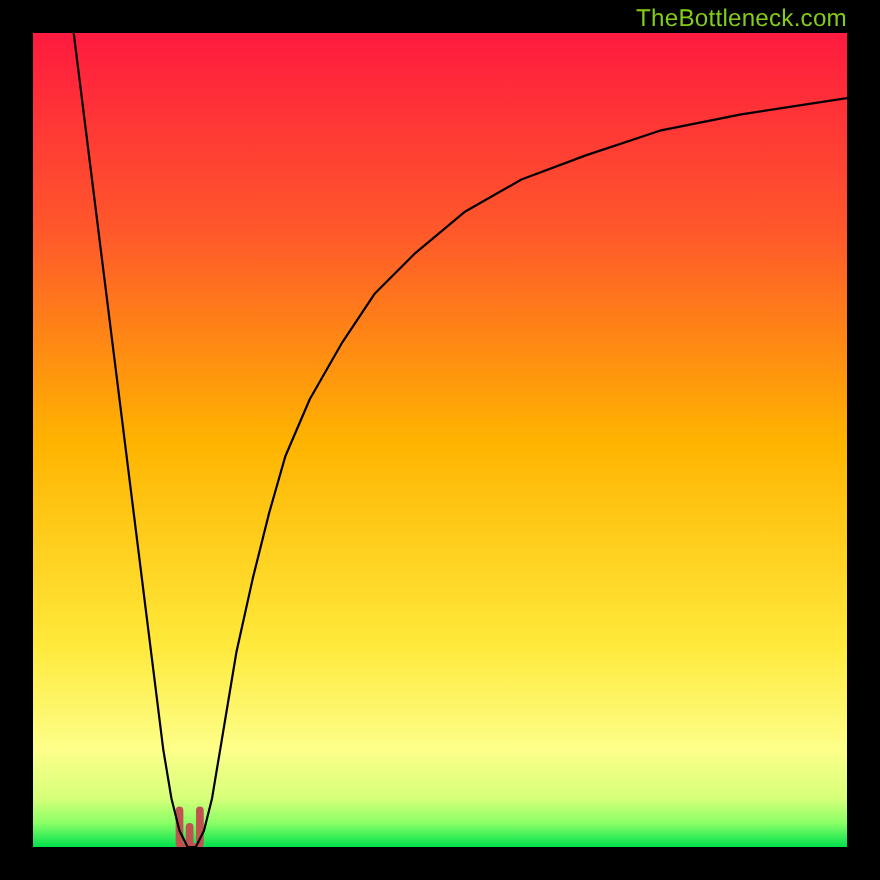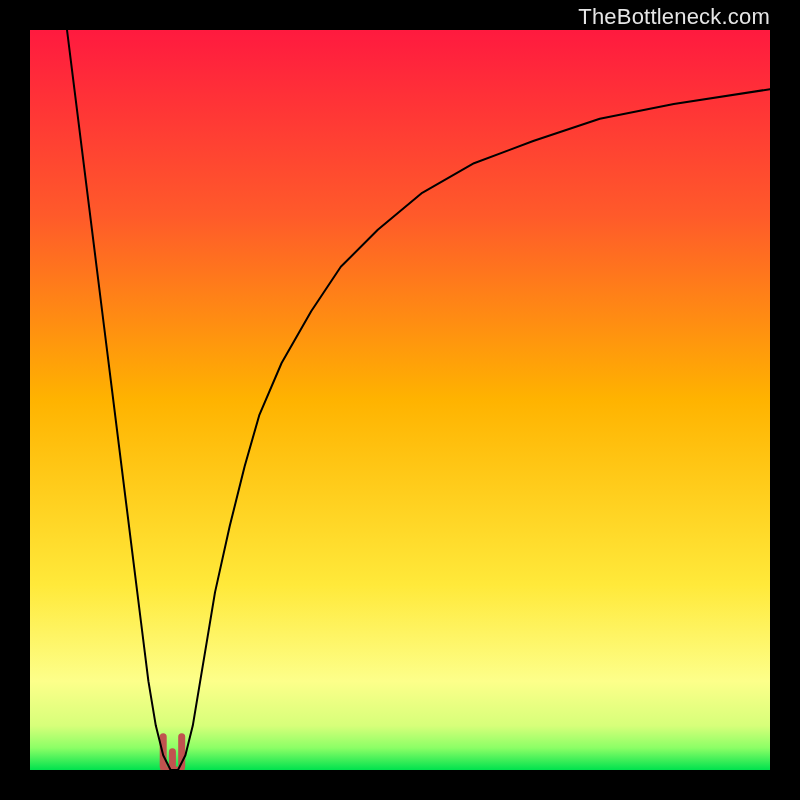--- a/index.html
+++ b/index.html
@@ -23,21 +23,21 @@
     position: absolute;
     top: 30px;
     left: 30px;
     width: 740px;
     height: 740px;
   }
   .watermark {
     position: absolute;
     top: 4px;
     right: 30px;
-    color: #e5e5e5;
+    color: #84cc16;
     font-size: 22px;
     letter-spacing: 0.2px;
     font-weight: 400;
   }
   svg {
     display: block;
   }
 </style>
 </head>
 <body>

